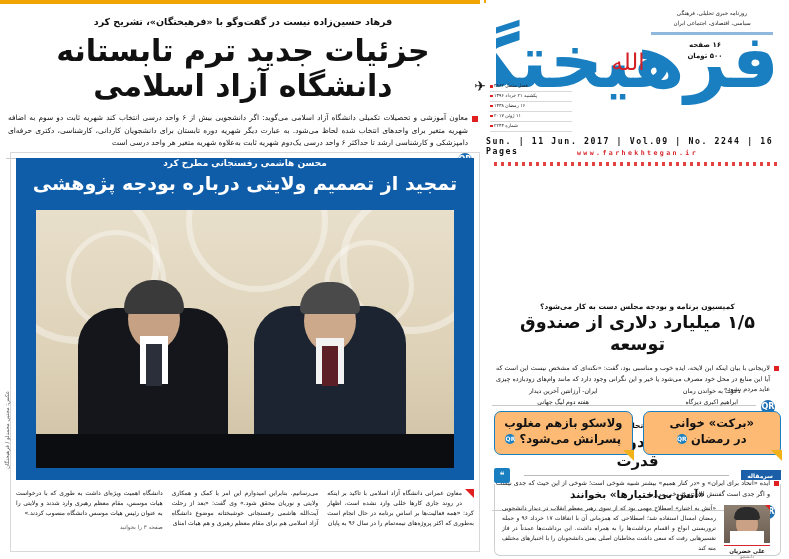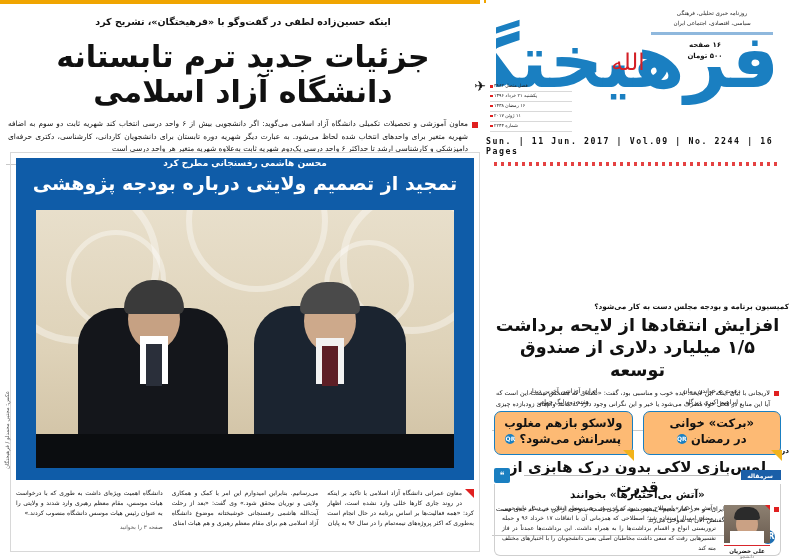--- a/index.html
+++ b/index.html
@@ -14,21 +14,21 @@
   .top-rule-right{position:absolute;left:484px;top:0;width:60px;height:3px;background:#f0a500;}
 
   
   .left-col{position:absolute;left:0;top:4px;width:486px;height:551px;}
   .kicker{
     text-align:center;font-size:9.5px;color:#111;direction:rtl;
     padding-top:12px;letter-spacing:0;font-weight:bold;
   }
   .main-headline{
     direction:rtl;text-align:center;font-size:30px;line-height:1.15;
-    font-weight:bold;color:#111;margin-top:13px;letter-spacing:-0.5px;
+    font-weight:bold;color:#111;margin-top:7px;letter-spacing:-0.5px;
     padding:0 6px;
   }
   .lead-wrap{display:flex;direction:rtl;margin-top:9px;padding:0 8px 0 8px;gap:4px;}
   .lead-bullet{width:6px;height:6px;background:#e02020;margin-top:4px;flex:0 0 6px;}
   .lead-text{
     direction:rtl;text-align:justify;font-size:7.4px;line-height:1.72;color:#111;flex:1;
   }
   .qr-mini{
     margin:3px 8px 0 0;width:14px;height:14px;border-radius:50%;
     background:#1f6fb2;color:#fff;font-size:8px;line-height:14px;text-align:center;font-weight:bold;
@@ -116,21 +116,21 @@
   .mast-url{
     position:absolute;left:0;right:0;top:149px;height:10px;text-align:center;
     color:#d8262c;font-size:6.6px;letter-spacing:2.4px;direction:ltr;font-weight:bold;
     font-family:"DejaVu Sans Mono","Liberation Mono",monospace;
   }
   .dot-rule{
     position:absolute;left:8px;right:8px;top:162px;height:4px;
     background:repeating-linear-gradient(90deg,#e02020 0 3px,transparent 3px 7px);
     opacity:.85;
   }
-  .r-kicker{direction:rtl;font-size:7.4px;color:#111;margin-top:5px;font-weight:bold;}
+  .r-kicker{direction:rtl;text-align:center;font-size:7.4px;color:#111;margin-top:5px;font-weight:bold;}
   .r-headline{
     direction:rtl;text-align:center;font-size:17.5px;font-weight:bold;color:#111;
     line-height:1.28;margin-top:3px;padding:0 6px;letter-spacing:-0.4px;
   }
   .r-lead{display:flex;direction:rtl;margin-top:7px;padding:0 10px;gap:4px;}
   .r-lead .b{width:5px;height:5px;background:#e02020;margin-top:3px;flex:0 0 5px;}
   .r-lead .t{direction:rtl;text-align:justify;font-size:6.4px;line-height:1.68;color:#111;flex:1;}
 
   .two-boxes{position:absolute;left:8px;right:8px;top:386px;height:76px;display:flex;direction:rtl;gap:10px;}
   .tbox{flex:1;position:relative;}
@@ -191,21 +191,21 @@
 </head>
 <body>
 
 <div id="page">
 
   <div class="top-rule"></div>
   <div class="top-rule-right"></div>
 
   <div class="left-col">
 
-    <div class="kicker">اینکه حسین‌زاده لطفی در گفت‌وگو با «فرهیختگان»، تشریح کرد</div>
+    <div class="kicker">فرهاد حسین‌زاده نیست در گفت‌وگو با «فرهیختگان»، تشریح کرد</div>
     <div class="main-headline">جزئیات جدید ترم تابستانه دانشگاه آزاد اسلامی</div>
 
     <div class="lead-wrap">
       <span class="lead-bullet"></span>
       <div class="lead-text">معاون آموزشی و تحصیلات تکمیلی دانشگاه آزاد اسلامی می‌گوید: اگر دانشجویی بیش از ۶ واحد درسی انتخاب کند شهریه ثابت دو سوم به اضافه شهریه متغیر برای واحدهای انتخاب شده لحاظ می‌شود. به عبارت دیگر شهریه دوره تابستان برای دانشجویان کاردانی، کارشناسی، دکتری حرفه‌ای دامپزشکی و کارشناسی ارشد تا حداکثر ۶ واحد درسی یک‌دوم شهریه ثابت به‌علاوه شهریه متغیر هر واحد درسی است</div>
     </div>
 
     <div class="qr-row">
       <div class="qr-mini">QR</div>
       <div class="qr-rule"></div>
@@ -279,25 +279,25 @@
       <div class="mast-dates">
         <div>فصل متصل ۳۸۸۲</div>
         <div>یکشنبه ۲۱ خرداد ۱۳۹۶</div>
         <div>۱۶ رمضان ۱۴۳۸</div>
         <div>۱۱ ژوئن ۲۰۱۷</div>
         <div>شماره ۲۲۴۴</div>
       </div>
     </div>
 
     <div class="mast-strip">Sun. | 11 Jun. 2017 | Vol.09 | No. 2244 | 16 Pages</div>
+    <div class="mast-url">www.farhekhtegan.ir</div>
     <div class="dot-rule"></div>
 
     <div style="margin-top:168px;">
       <div class="r-kicker">کمیسیون برنامه و بودجه مجلس دست به کار می‌شود؟</div>
-      <div class="r-headline">افزایش انتقادها از لایحه برداشت</div>
       <div class="r-headline" style="margin-top:0;">۱/۵ میلیارد دلاری از صندوق توسعه</div>
       <div class="r-lead">
         <span class="b"></span>
         <span class="t">لاریجانی با بیان اینکه این لایحه، ایده خوب و مناسبی بود، گفت: «نکته‌ای که مشخص نیست این است که آیا این منابع در محل خود مصرف می‌شود یا خیر و این نگرانی وجود دارد که مانند وام‌های زودبازده چیزی عاید مردم نشود»</span>
       </div>
       <div class="qr-row" style="margin-top:2px;">
         <div class="qr-mini">QR</div>
         <div class="qr-rule"></div>
       </div>
     </div>

